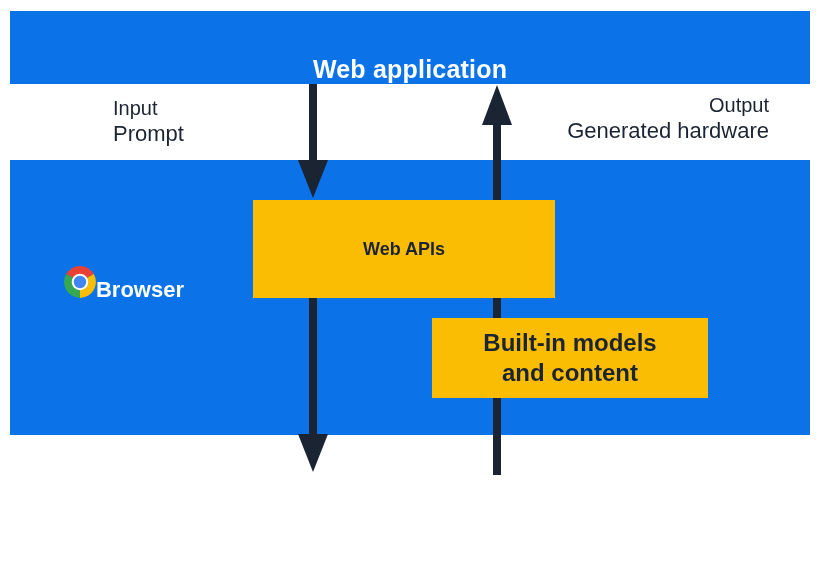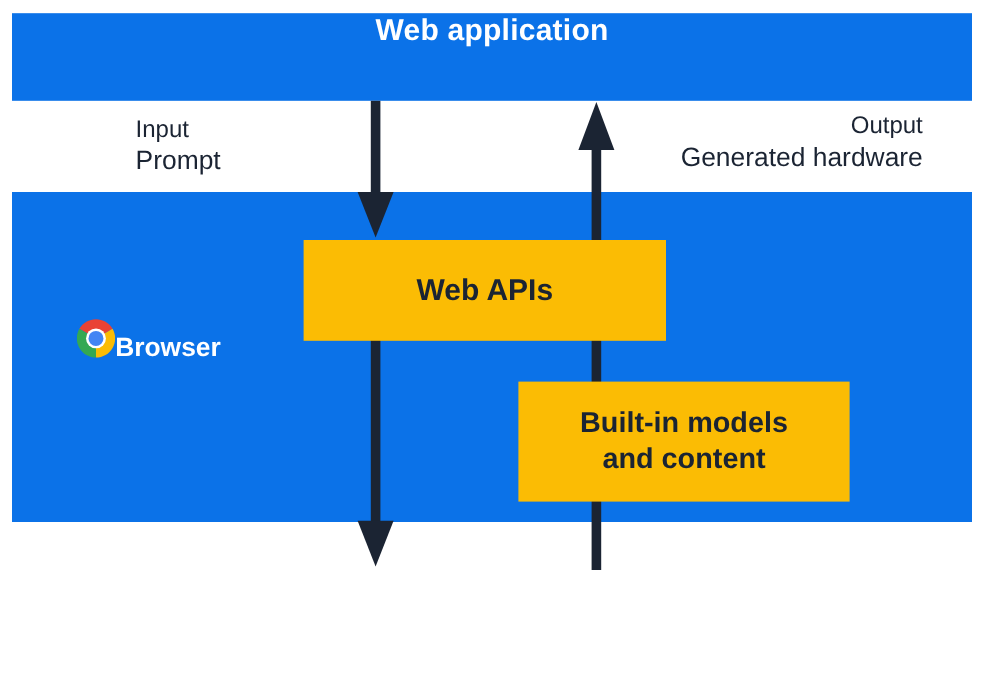--- a/index.html
+++ b/index.html
@@ -6,21 +6,21 @@
   #canvas{
     position:relative;
     width:820px;height:566px;
     background:#ffffff;
     font-family:"Liberation Sans", sans-serif;
     overflow:hidden;
   }
   .bar{
     position:absolute;left:10px;width:800px;
     background:#0b72e8;
-    display:flex;align-items:flex-start;justify-content:center;
+    display:flex;align-items:flex-end;justify-content:center;
     z-index:1;
   }
   #top-bar{top:11px;height:73px;}
   #middle-section{top:160px;height:275px;}
   #bottom-bar{top:475px;height:78px;}
   .bar-title{
     color:#ffffff;font-weight:bold;font-size:25px;letter-spacing:0.2px;
   }
   
   .io-label{position:absolute;z-index:2;color:#1b2433;}
@@ -48,22 +48,22 @@
     left:482px;top:85px;
     border-left:15px solid transparent;border-right:15px solid transparent;
     border-bottom:40px solid #1b2433;
   }
   
   .yellow-box{
     position:absolute;background:#fbbc04;z-index:3;
     display:flex;flex-direction:column;align-items:center;justify-content:center;
     color:#1b2433;font-weight:bold;text-align:center;
   }
-  #web-apis-box{left:253px;top:200px;width:302px;height:84px;font-size:25px;}
-  #builtin-box{left:432px;top:318px;width:276px;height:100px;font-size:24px;line-height:30px;}
+  #web-apis-box{left:253px;top:200px;width:302px;height:98px;font-size:18px;}
+  #builtin-box{left:432px;top:318px;width:276px;height:80px;font-size:24px;line-height:30px;}
   
   #browser-block{
     position:absolute;left:64px;top:236px;width:120px;z-index:2;
     display:flex;flex-direction:row;align-items:center;
   }
   #chrome-icon{width:92px;height:92px;display:block;}
   #browser-label{
     margin-top:16px;color:#ffffff;font-weight:bold;font-size:22px;
   }
 </style>

